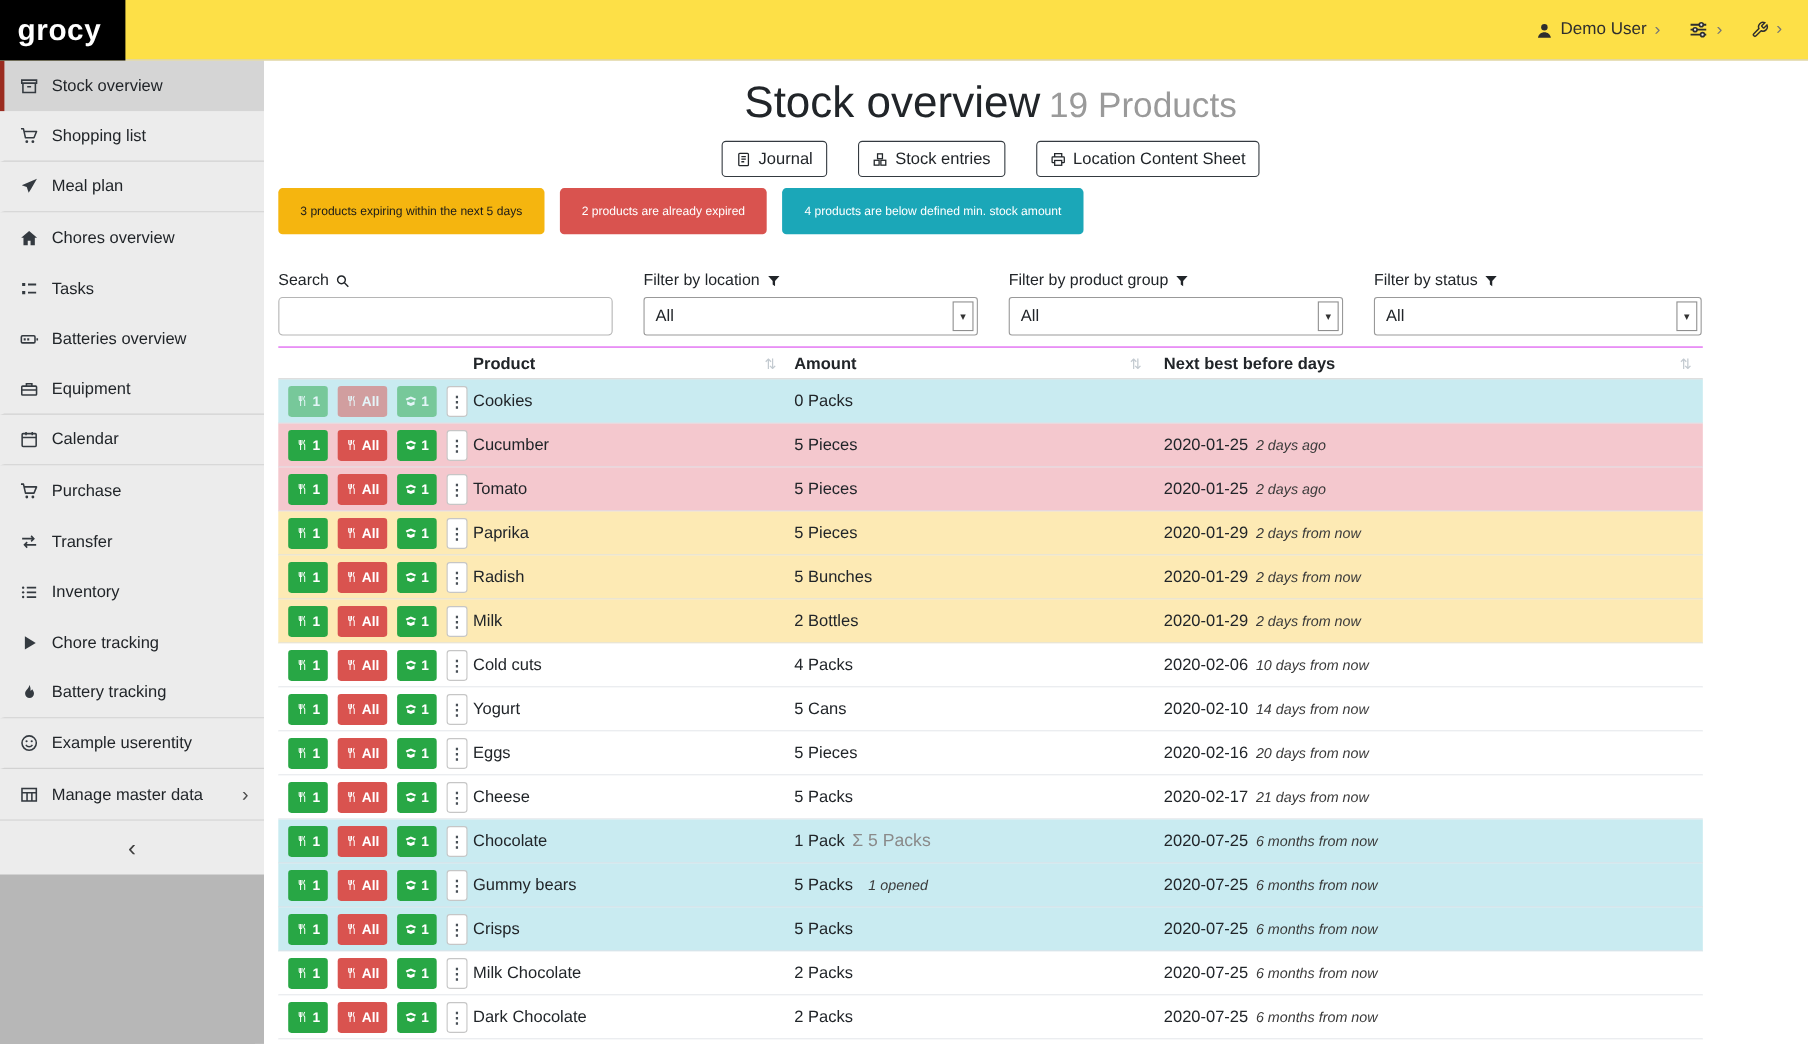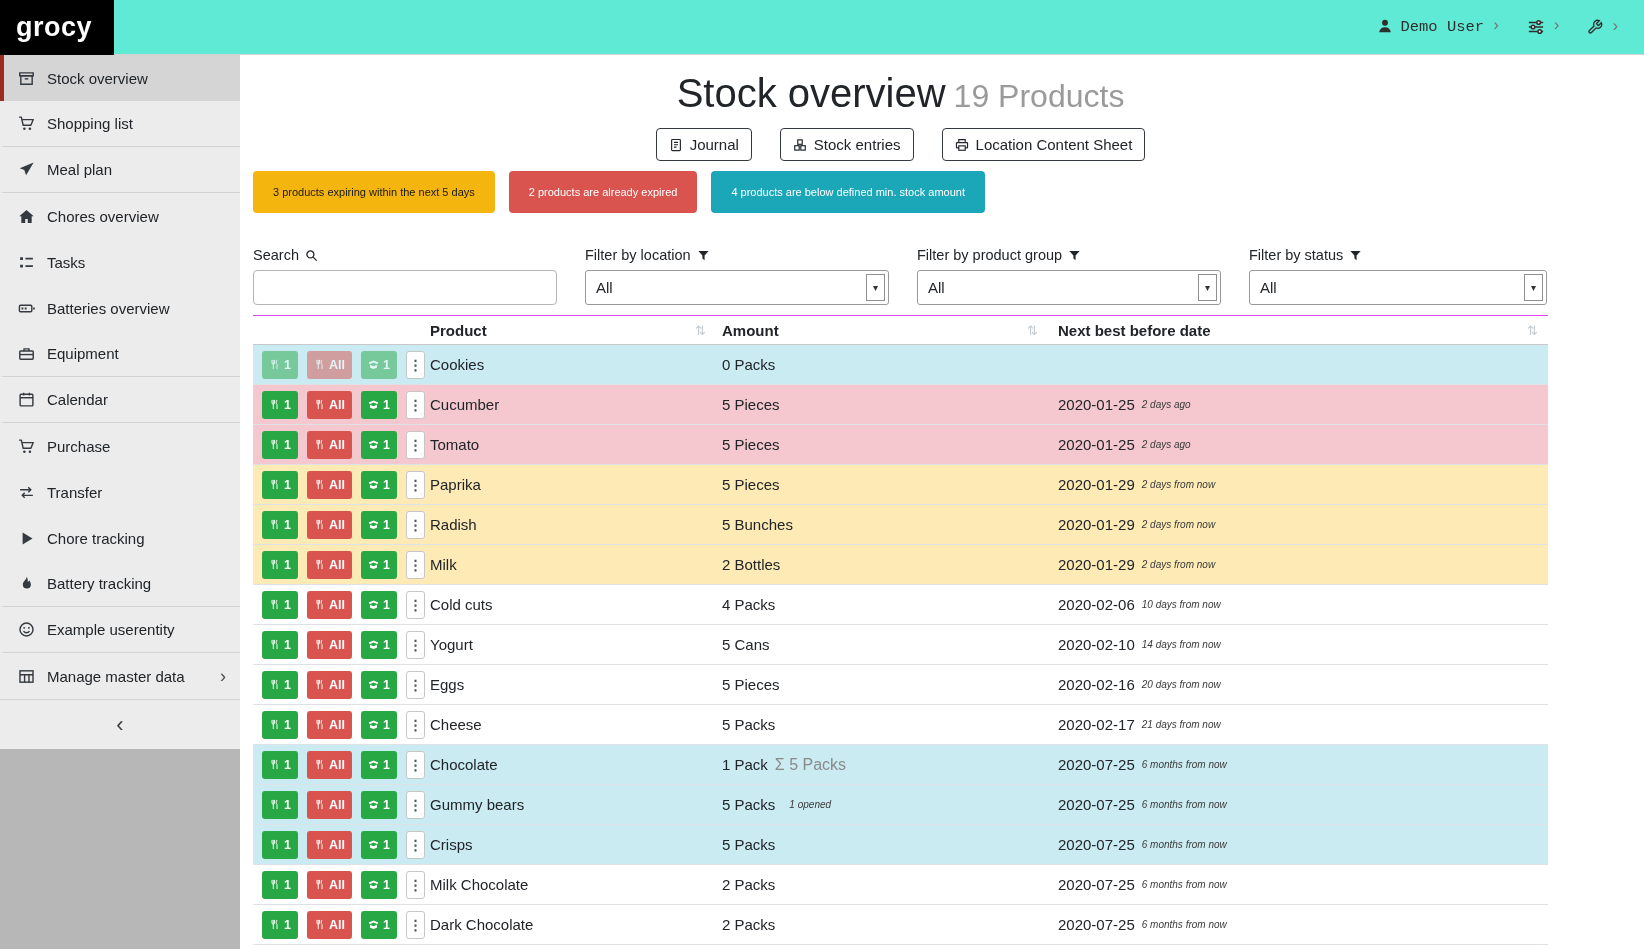--- a/index.html
+++ b/index.html
@@ -8,26 +8,26 @@
   }
   *{box-sizing:border-box;}
   html,body{margin:0;padding:0;}
   body{
     width:1644px;height:949px;overflow:hidden;background:#fff;
     font-family:"Liberation Sans",sans-serif;color:#212529;position:relative;
   }
   .ic{display:block;}
 
   
-  .navbar{position:absolute;top:0;left:0;right:0;height:55px;background:#5eead4;
+  .navbar{position:absolute;top:0;left:0;right:0;height:55px;background:#fde047;
     border-bottom:1px solid #d2d2d2;display:flex;align-items:center;z-index:20;}
   .logo{width:114px;height:55px;background:#000;color:#fff;display:flex;align-items:center;
     padding-left:16px;font-size:27px;font-weight:bold;letter-spacing:.5px;cursor:pointer;}
   .nav-right{margin-left:auto;display:flex;align-items:center;gap:26px;padding-right:24px;color:#2e2e2e;}
-  .nav-item{display:flex;align-items:flex-start;gap:7px;font-size:15.5px;cursor:pointer;font-family:Liberation Mono, monospace;}
+  .nav-item{display:flex;align-items:flex-end;gap:7px;font-size:15.5px;cursor:pointer;}
   .nav-ic .ic{width:16px;height:16px;}
   .chev{color:#767676;font-size:16px;line-height:1;}
 
   
   .sidebar{position:absolute;top:55px;left:0;bottom:0;width:240px;background:#ececec;
     display:flex;flex-direction:column;z-index:10;}
   .side-nav{display:flex;flex-direction:column;}
   .side-item{display:flex;align-items:center;height:46px;padding:0 14px 0 12px;gap:11px;
     border-left:4px solid transparent;font-size:15px;color:#212529;cursor:pointer;}
   .side-item[data-active="true"]{background:#d5d5d5;border-left-color:var(--accent);}
@@ -87,21 +87,21 @@
   .trow[data-disabled="true"] .row-btn{opacity:.5;}
   .row-btn{height:28px;display:flex;align-items:center;gap:4px;border:none;border-radius:3px;
     color:#fff;font-size:12.5px;font-weight:bold;padding:0 7px;cursor:pointer;font-family:inherit;}
   .btn-success{background:var(--success);}
   .btn-danger{background:var(--danger);}
   .row-btn .ic{width:11px;height:11px;}
   .btn-menu{width:19px;height:28px;background:#fff;border:1px solid #c6c6c6;border-radius:3px;
     color:#495057;font-size:14px;font-weight:bold;display:flex;align-items:center;
     justify-content:center;padding:0;cursor:pointer;}
   .amount-sum{color:#8a8a8a;font-size:16px;}
-  .amount-note,.date-note{color:#3a3a3a;font-size:10px;font-style:italic;}
+  .amount-note,.date-note{color:#3a3a3a;font-size:13px;font-style:italic;}
 </style>
 </head>
 <body>
 
 <svg width="0" height="0" style="position:absolute" aria-hidden="true">
 <defs>
 <symbol id="sym-box" viewBox="0 0 24 24">
         <path d="M2.5 4h19v4h-19z" fill="none" stroke="currentColor" stroke-width="2"></path>
         <path d="M4 8h16v12H4z" fill="none" stroke="currentColor" stroke-width="2"></path>
         <path d="M9.5 12.5h5" stroke="currentColor" stroke-width="2"></path>
@@ -342,20 +342,29 @@
       <div class="side-item">
         <span class="side-ic">
           <svg class="ic">
             <use href="#sym-transfer"></use>
           </svg>
         </span>
         <span>Transfer</span>
         <span class="side-chev"></span>
       </div>
 
+      <div class="side-item">
+        <span class="side-ic">
+          <svg class="ic">
+            <use href="#sym-list"></use>
+          </svg>
+        </span>
+        <span>Inventory</span>
+        <span class="side-chev"></span>
+      </div>
 
       <div class="side-item">
         <span class="side-ic">
           <svg class="ic">
             <use href="#sym-play"></use>
           </svg>
         </span>
         <span>Chore tracking</span>
         <span class="side-chev"></span>
       </div>
@@ -497,21 +506,21 @@
       <div class="cell-actions"></div>
       <div class="cell-product">
         <span>Product</span>
         <span class="sort">⇅</span>
       </div>
       <div class="cell-amount">
         <span>Amount</span>
         <span class="sort">⇅</span>
       </div>
       <div class="cell-date">
-        <span>Next best before date</span>
+        <span>Next best before days</span>
         <span class="sort">⇅</span>
       </div>
     </div>
     <div class="tbody">
 
         <div class="trow" data-status="below-min" data-disabled="true">
           <div class="cell-actions">
             <button class="row-btn btn-success">
               <span>
                 <svg class="ic">

